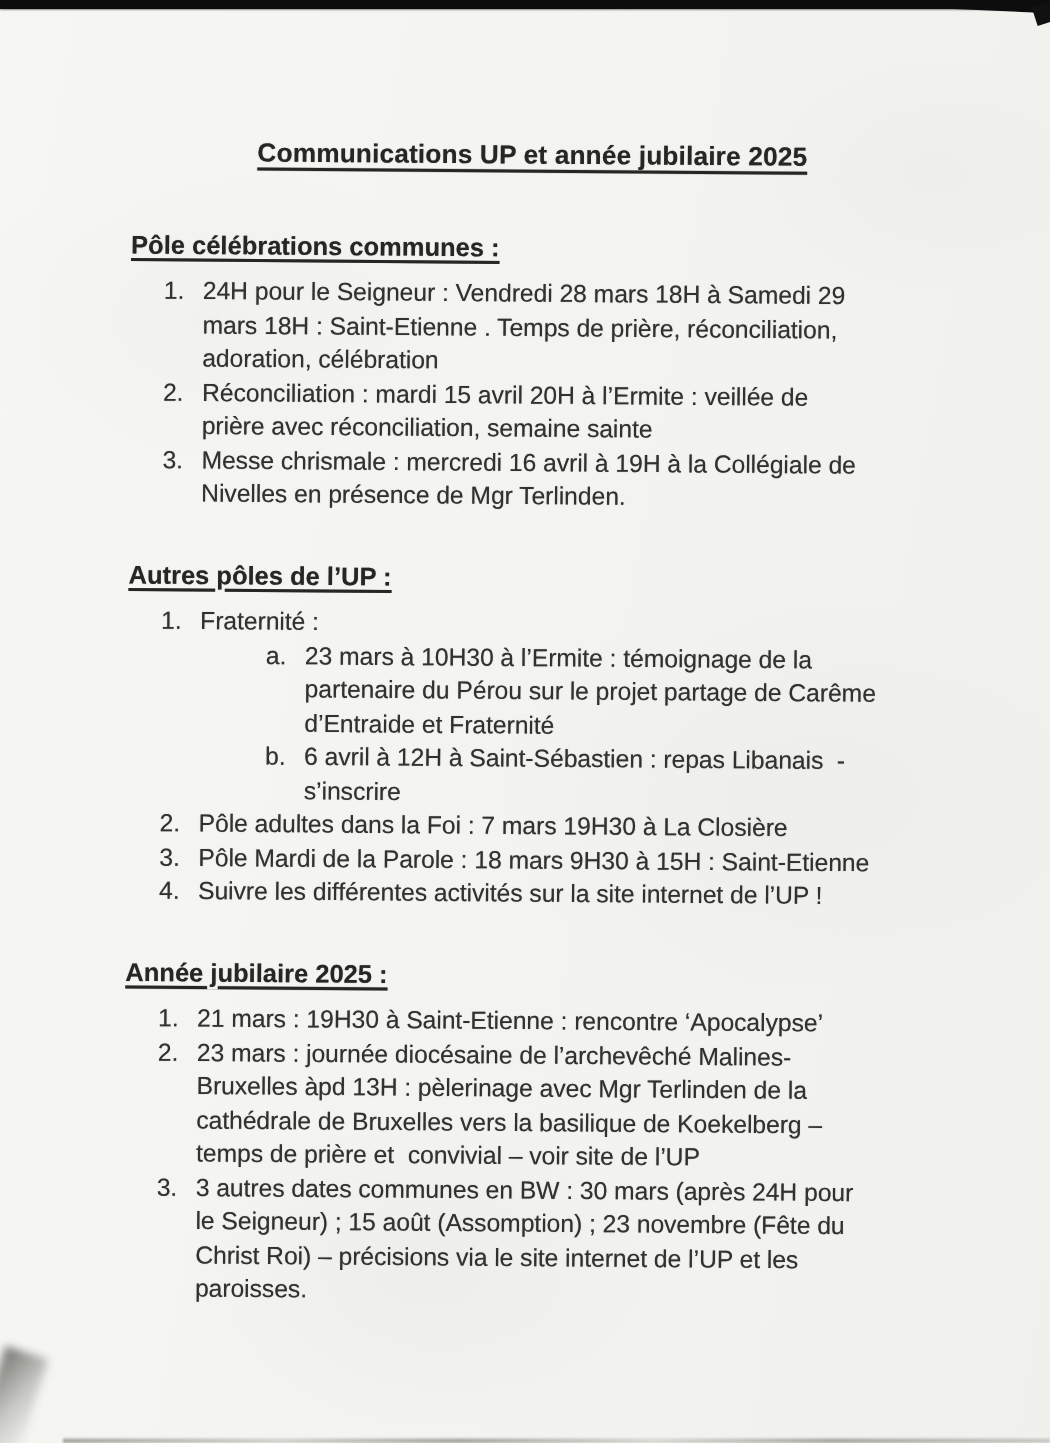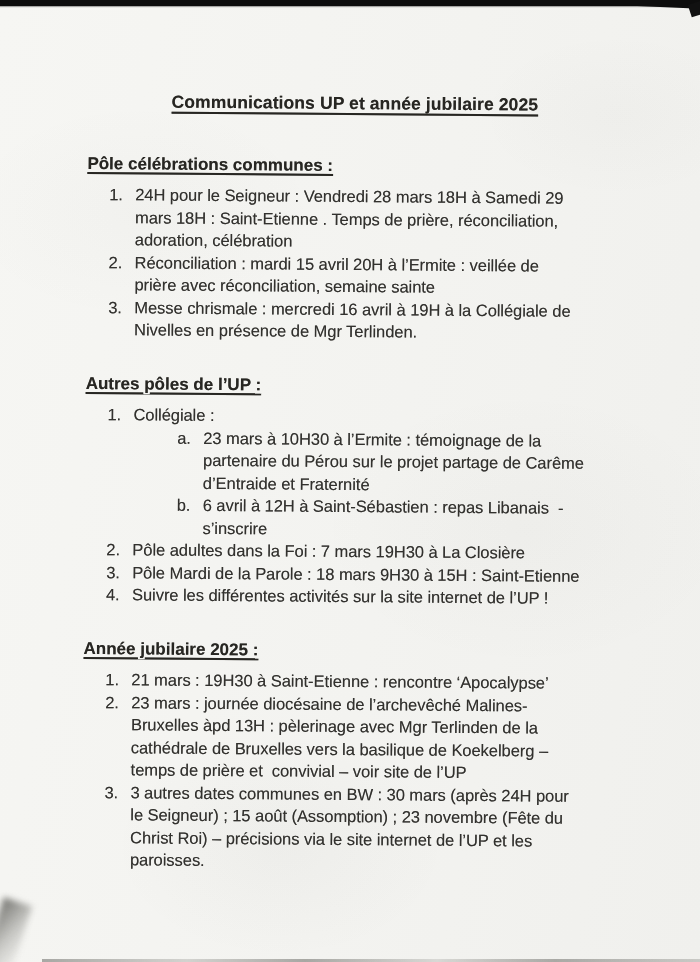--- a/index.html
+++ b/index.html
@@ -130,21 +130,21 @@
         </div>
       </div>
     </section>
 
     <section>
       <h2 class="heading">Autres pôles de l’UP :</h2>
       <div class="list">
         <div class="li">
           <span class="marker">1.</span>
           <div class="tblock">
-            <span class="text">Collégiale :</span>
+            <span class="text">Fraternité :</span>
             <div class="sublist">
               <div class="li">
                 <span class="marker">a.</span>
                 <span class="text">23 mars à 10H30 à l’Ermite : témoignage de la
 partenaire du Pérou sur le projet partage de Carême
 d’Entraide et Fraternité</span>
               </div>
               <div class="li">
                 <span class="marker">b.</span>
                 <span class="text">6 avril à 12H à Saint-Sébastien : repas Libanais  -

